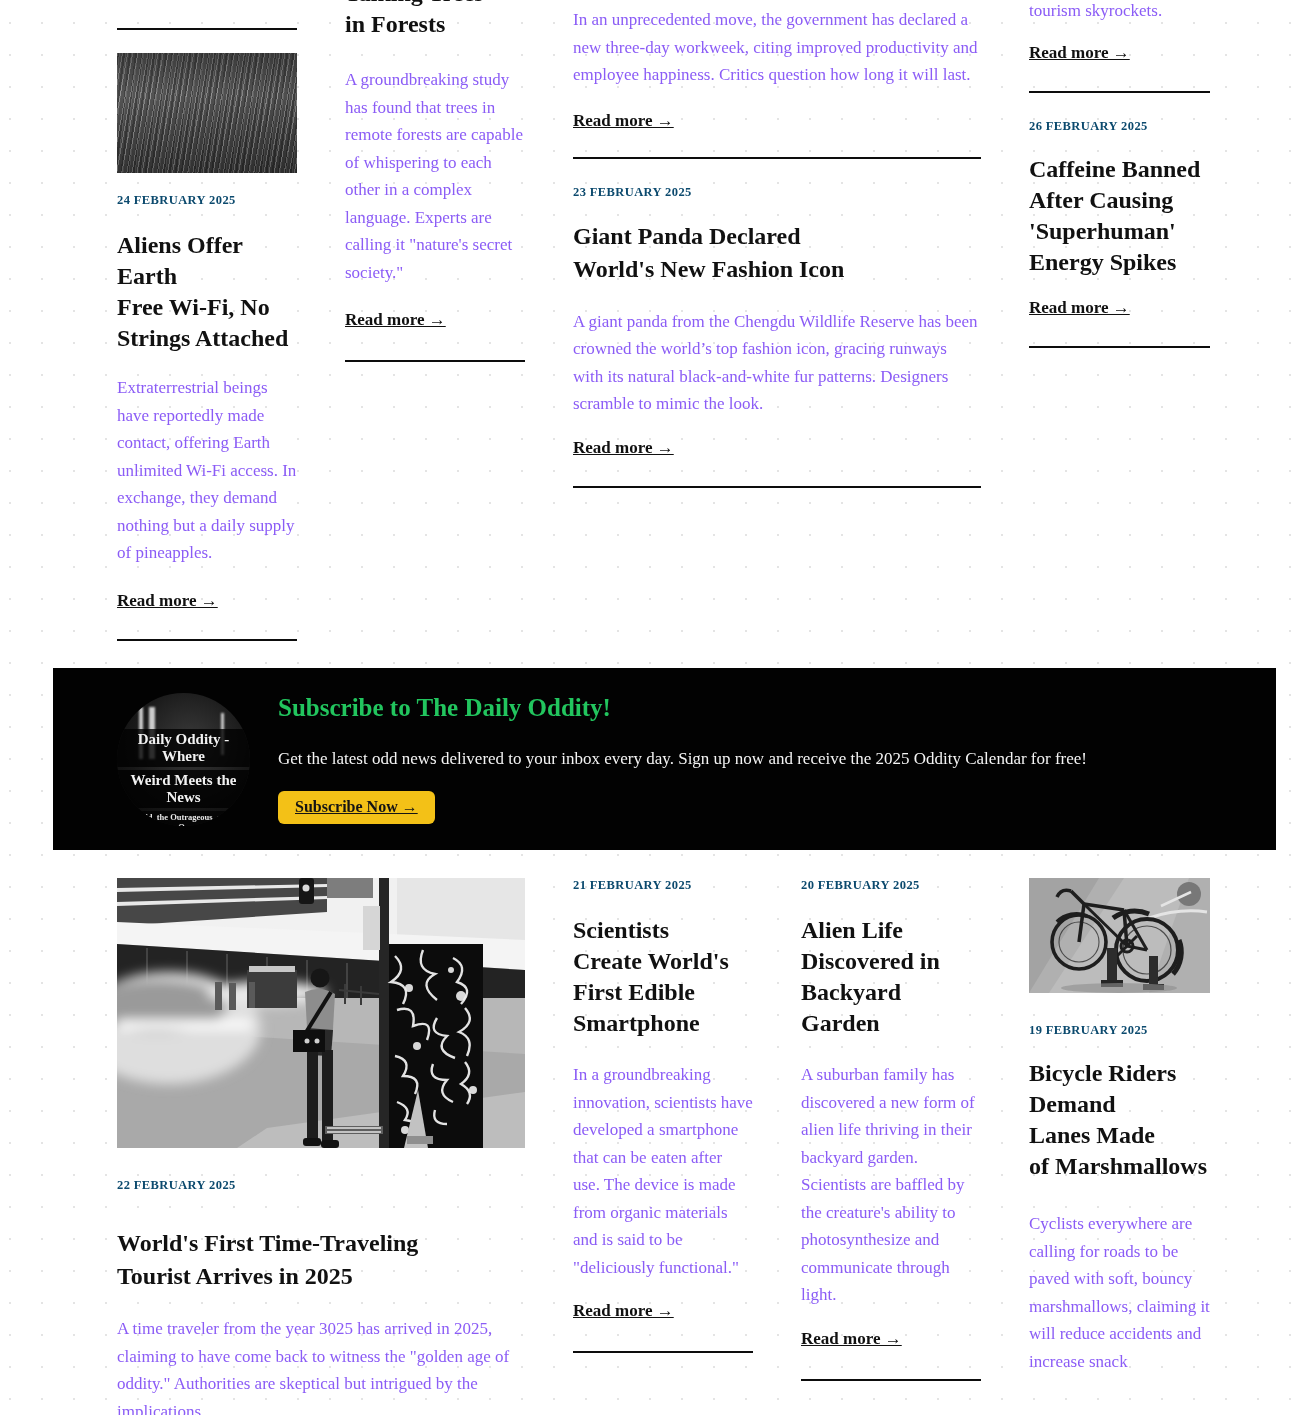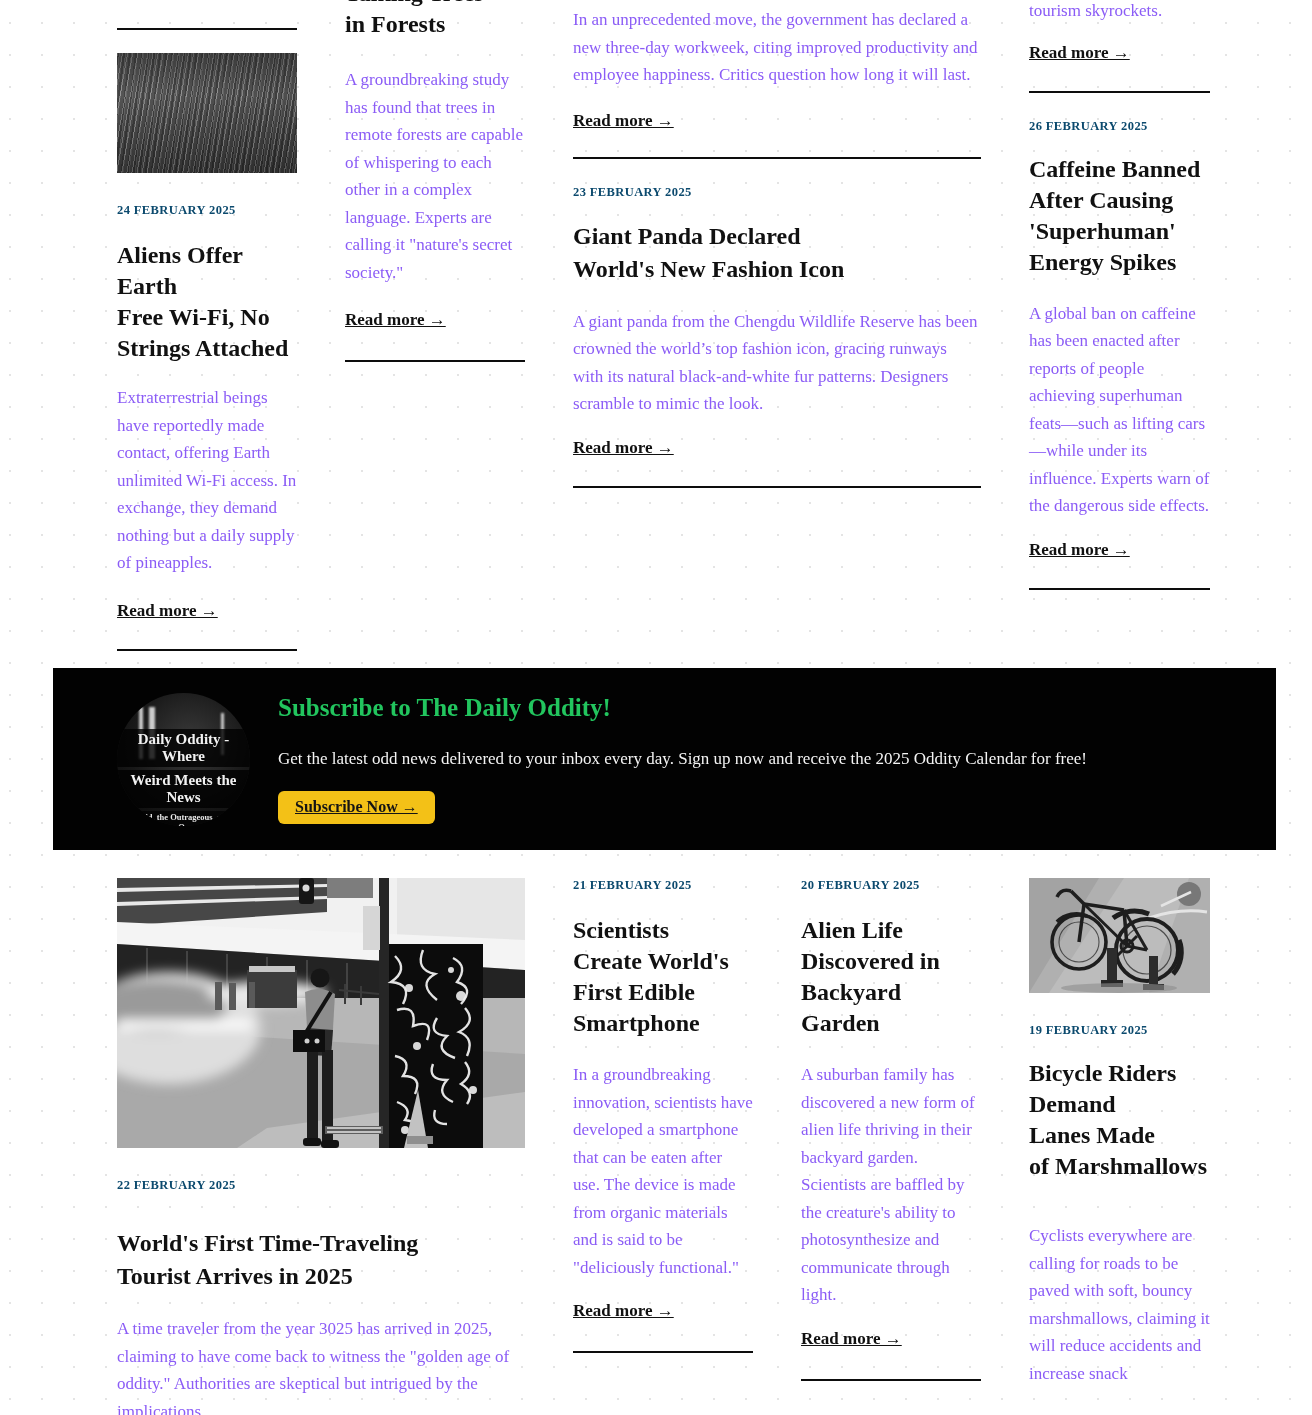--- a/index.html
+++ b/index.html
@@ -83,21 +83,21 @@
   .bike { height:115px; }
 
   svg { display:block; }
 </style>
 </head>
 <body>
 
 <div class="col" style="left:117px; top:28px; width:180px;">
   <div class="divider"></div>
   <div class="thumb fur" style="margin-top:23px;"></div>
-  <div class="date" style="margin-top:30px;">24 FEBRUARY 2025</div>
+  <div class="date" style="margin-top:20px;">24 FEBRUARY 2025</div>
   <div class="headline" style="margin-top:22px;">Aliens Offer Earth
 Free Wi-Fi, No
 Strings Attached</div>
   <div class="body" style="margin-top:20px;">Extraterrestrial beings have reportedly made contact, offering Earth unlimited Wi-Fi access. In exchange, they demand nothing but a daily supply of pineapples.</div>
   <a class="readmore" style="margin-top:24px;">Read more →</a>
   <div class="divider" style="margin-top:28px;"></div>
 </div>
 
 <div class="col" style="left:345px; top:-22px; width:180px;">
   <div class="headline">Talking Trees
@@ -121,21 +121,20 @@
 
 <div class="col" style="left:1029px; top:-3px; width:181px;">
   <div class="body">tourism skyrockets.</div>
   <a class="readmore" style="margin-top:18px;">Read more →</a>
   <div class="divider" style="margin-top:28px;"></div>
   <div class="date" style="margin-top:26px;">26 FEBRUARY 2025</div>
   <div class="headline" style="margin-top:20px;">Caffeine Banned
 After Causing
 'Superhuman'
 Energy Spikes</div>
-  <div class="body" style="margin-top:22px;">A global ban on caffeine has been enacted after reports of people achieving superhuman feats—such as lifting cars—while under its influence. Experts warn of the dangerous side effects.</div>
   <a class="readmore" style="margin-top:20px;">Read more →</a>
   <div class="divider" style="margin-top:28px;"></div>
 </div>
 
 <div class="banner">
   <div class="logo-circle">
     <div class="logo-streak" style="left:22px; width:4px;"></div>
     <div class="logo-streak" style="left:32px; width:6px;"></div>
     <div class="logo-streak" style="left:104px; width:3px; top:20px; height:42px;"></div>
     <div class="logo-text">
@@ -305,14 +304,14 @@
       <rect x="120" y="78" width="9" height="30" fill="#2c2c2c"></rect>
       <rect x="114" y="106" width="21" height="6" fill="#242424"></rect>
       <ellipse cx="90" cy="110" rx="58" ry="5" fill="#8d8d8d" opacity="0.6"></ellipse>
     </svg>
   </div>
   <div class="date" style="margin-top:30px;">19 FEBRUARY 2025</div>
   <div class="headline" style="margin-top:20px;">Bicycle Riders
 Demand
 Lanes Made
 of Marshmallows</div>
-  <div class="body" style="margin-top:40px;">Cyclists everywhere are calling for roads to be paved with soft, bouncy marshmallows, claiming it will reduce accidents and increase snack</div>
+  <div class="body" style="margin-top:28px;">Cyclists everywhere are calling for roads to be paved with soft, bouncy marshmallows, claiming it will reduce accidents and increase snack</div>
 </div>
 
 </body></html>

